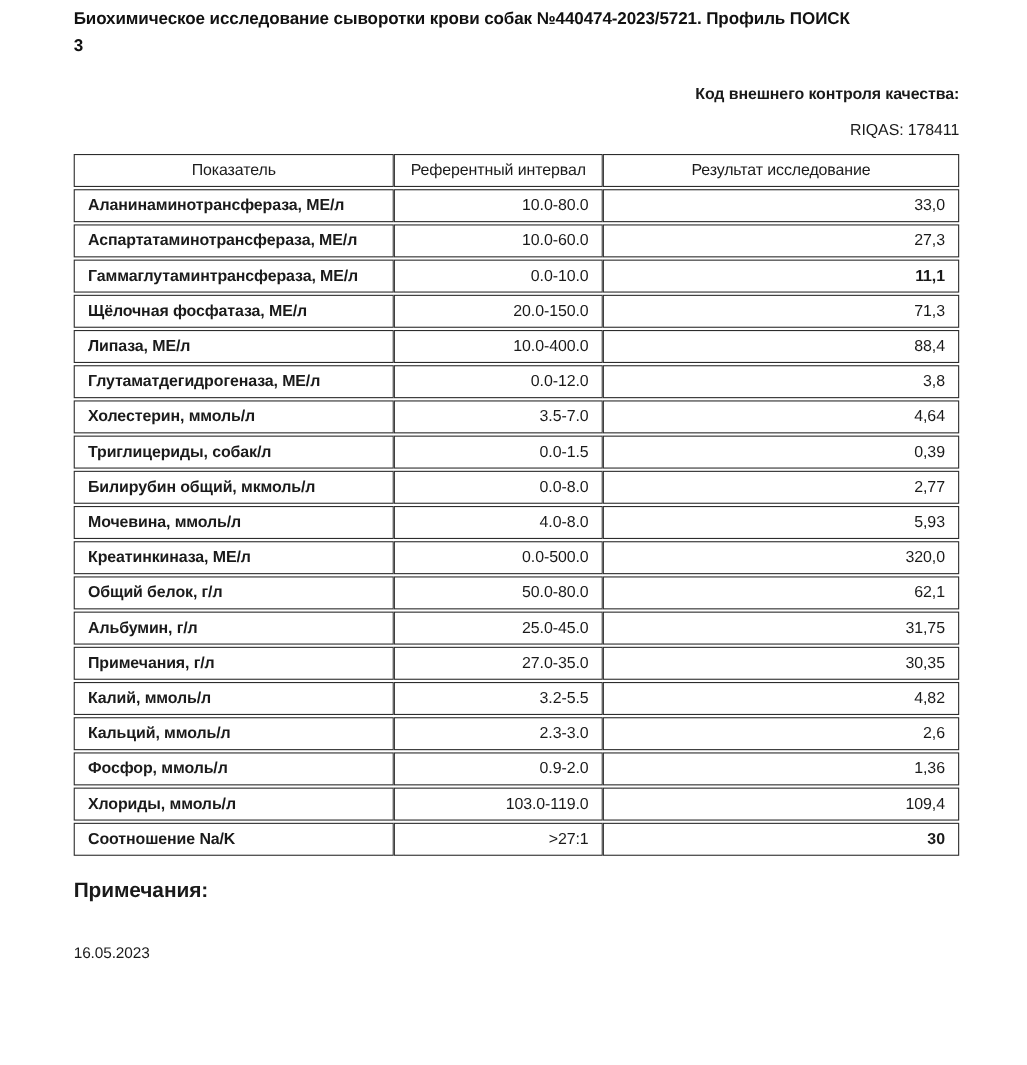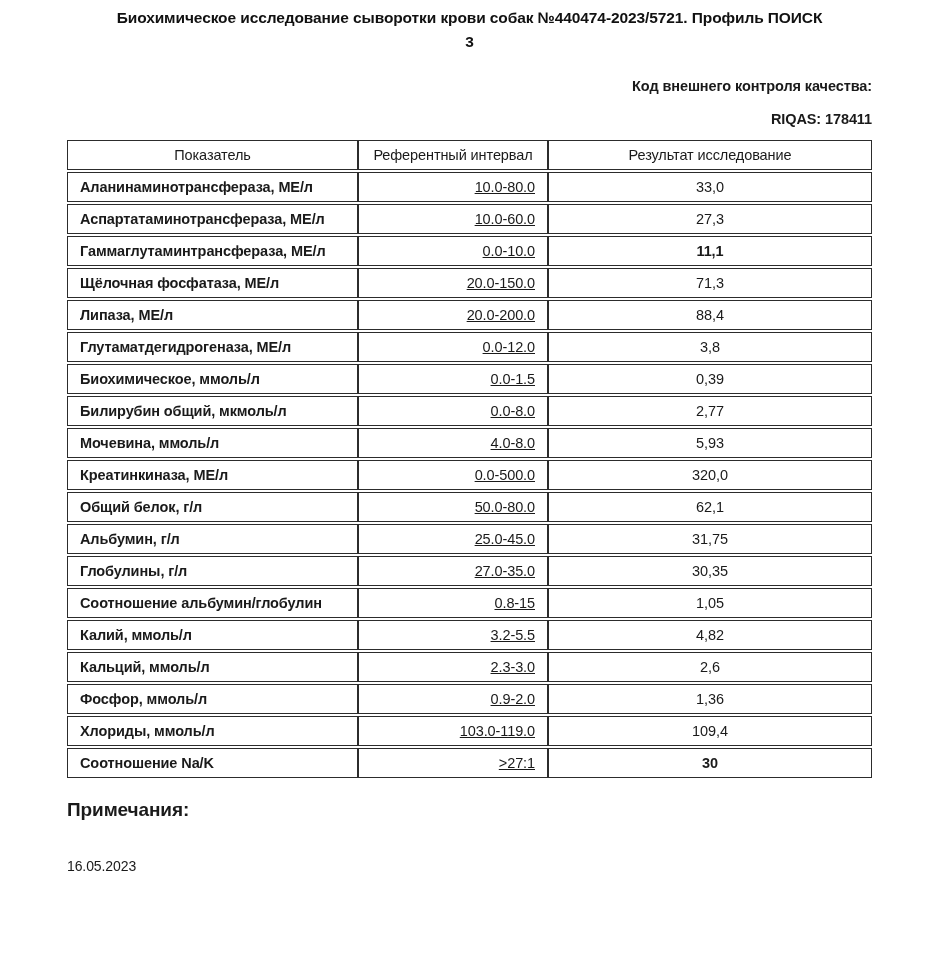--- a/index.html
+++ b/index.html
@@ -12,37 +12,37 @@
     color: #1a1a1a;
     letter-spacing: -0.1px;
   }
   .page {
     box-sizing: border-box;
     width: 934px;
     min-height: 968px;
     padding: 6px 62px 20px 67px;
   }
   .title {
-    text-align: center;
+    text-align: left;
     font-weight: 700;
     font-size: 15.5px;
     line-height: 24px;
     color: #111;
   }
   .qc-label {
     margin-top: 24px;
     text-align: right;
     font-weight: 700;
     font-size: 14.5px;
     line-height: 16px;
   }
   .qc-code {
     margin-top: 17px;
     text-align: right;
-    font-weight: 700;
+    font-weight: 400;
     font-size: 14.5px;
     line-height: 16px;
   }
   table.results {
     width: 805px;
     margin-top: 11px;
     border-collapse: separate;
     border-spacing: 0 2px;
     table-layout: fixed;
   }
@@ -58,22 +58,22 @@
     background: #ffffff;
     overflow: hidden;
     white-space: nowrap;
   }
   table.results th {
     font-weight: 400;
     text-align: center;
     padding: 6px 6px;
   }
   td.name  { font-weight: 700; text-align: left; }
-  td.ref   { text-align: right; text-decoration: underline; }
-  td.res   { text-align: center; }
+  td.ref   { text-align: right; }
+  td.res   { text-align: right; }
   td.res.flagged { font-weight: 700; }
   .notes {
     margin-top: 22px;
     font-weight: 700;
     font-size: 19px;
     line-height: 16px;
   }
   .date {
     margin-top: 40px;
     font-size: 14px;
@@ -122,30 +122,35 @@
           <td class="ref">0.0-10.0</td>
           <td class="res flagged">11,1</td>
         </tr>
         <tr>
           <td class="name">Щёлочная фосфатаза, МЕ/л</td>
           <td class="ref">20.0-150.0</td>
           <td class="res">71,3</td>
         </tr>
         <tr>
           <td class="name">Липаза, МЕ/л</td>
-          <td class="ref">20.0-200.0</td>
+          <td class="ref">10.0-400.0</td>
           <td class="res">88,4</td>
         </tr>
         <tr>
           <td class="name">Глутаматдегидрогеназа, МЕ/л</td>
           <td class="ref">0.0-12.0</td>
           <td class="res">3,8</td>
         </tr>
         <tr>
-          <td class="name">Биохимическое, ммоль/л</td>
+          <td class="name">Холестерин, ммоль/л</td>
+          <td class="ref">3.5-7.0</td>
+          <td class="res">4,64</td>
+        </tr>
+        <tr>
+          <td class="name">Триглицериды, собак/л</td>
           <td class="ref">0.0-1.5</td>
           <td class="res">0,39</td>
         </tr>
         <tr>
           <td class="name">Билирубин общий, мкмоль/л</td>
           <td class="ref">0.0-8.0</td>
           <td class="res">2,77</td>
         </tr>
         <tr>
           <td class="name">Мочевина, ммоль/л</td>
@@ -161,28 +166,23 @@
           <td class="name">Общий белок, г/л</td>
           <td class="ref">50.0-80.0</td>
           <td class="res">62,1</td>
         </tr>
         <tr>
           <td class="name">Альбумин, г/л</td>
           <td class="ref">25.0-45.0</td>
           <td class="res">31,75</td>
         </tr>
         <tr>
-          <td class="name">Глобулины, г/л</td>
+          <td class="name">Примечания, г/л</td>
           <td class="ref">27.0-35.0</td>
           <td class="res">30,35</td>
-        </tr>
-        <tr>
-          <td class="name">Соотношение альбумин/глобулин</td>
-          <td class="ref">0.8-15</td>
-          <td class="res">1,05</td>
         </tr>
         <tr>
           <td class="name">Калий, ммоль/л</td>
           <td class="ref">3.2-5.5</td>
           <td class="res">4,82</td>
         </tr>
         <tr>
           <td class="name">Кальций, ммоль/л</td>
           <td class="ref">2.3-3.0</td>
           <td class="res">2,6</td>

